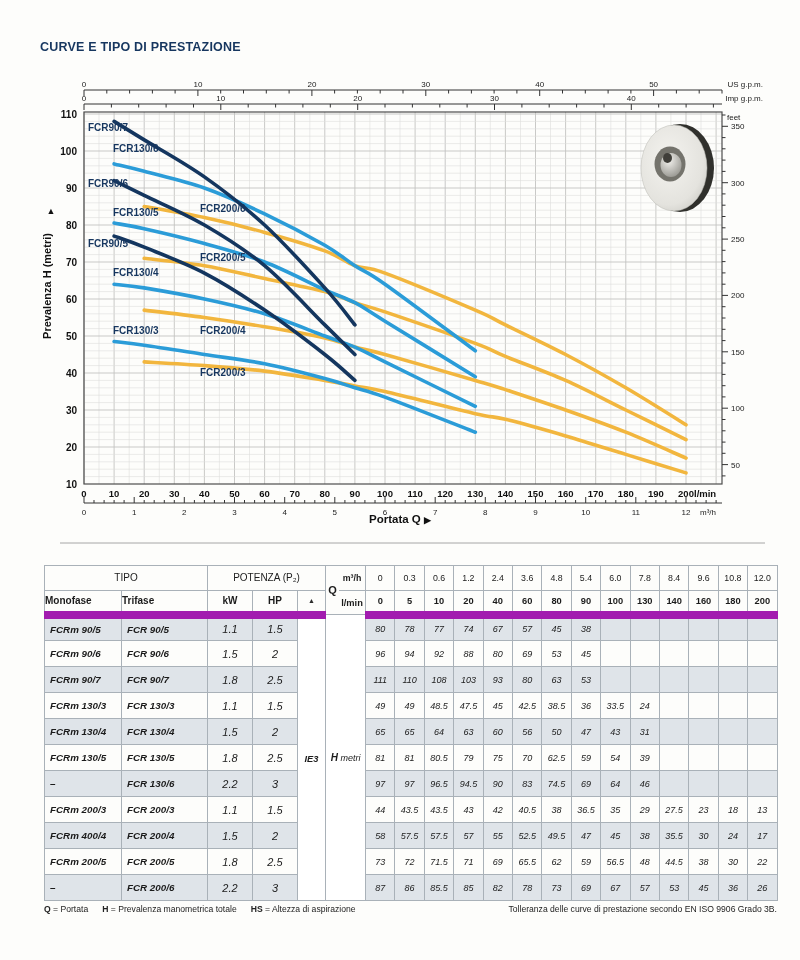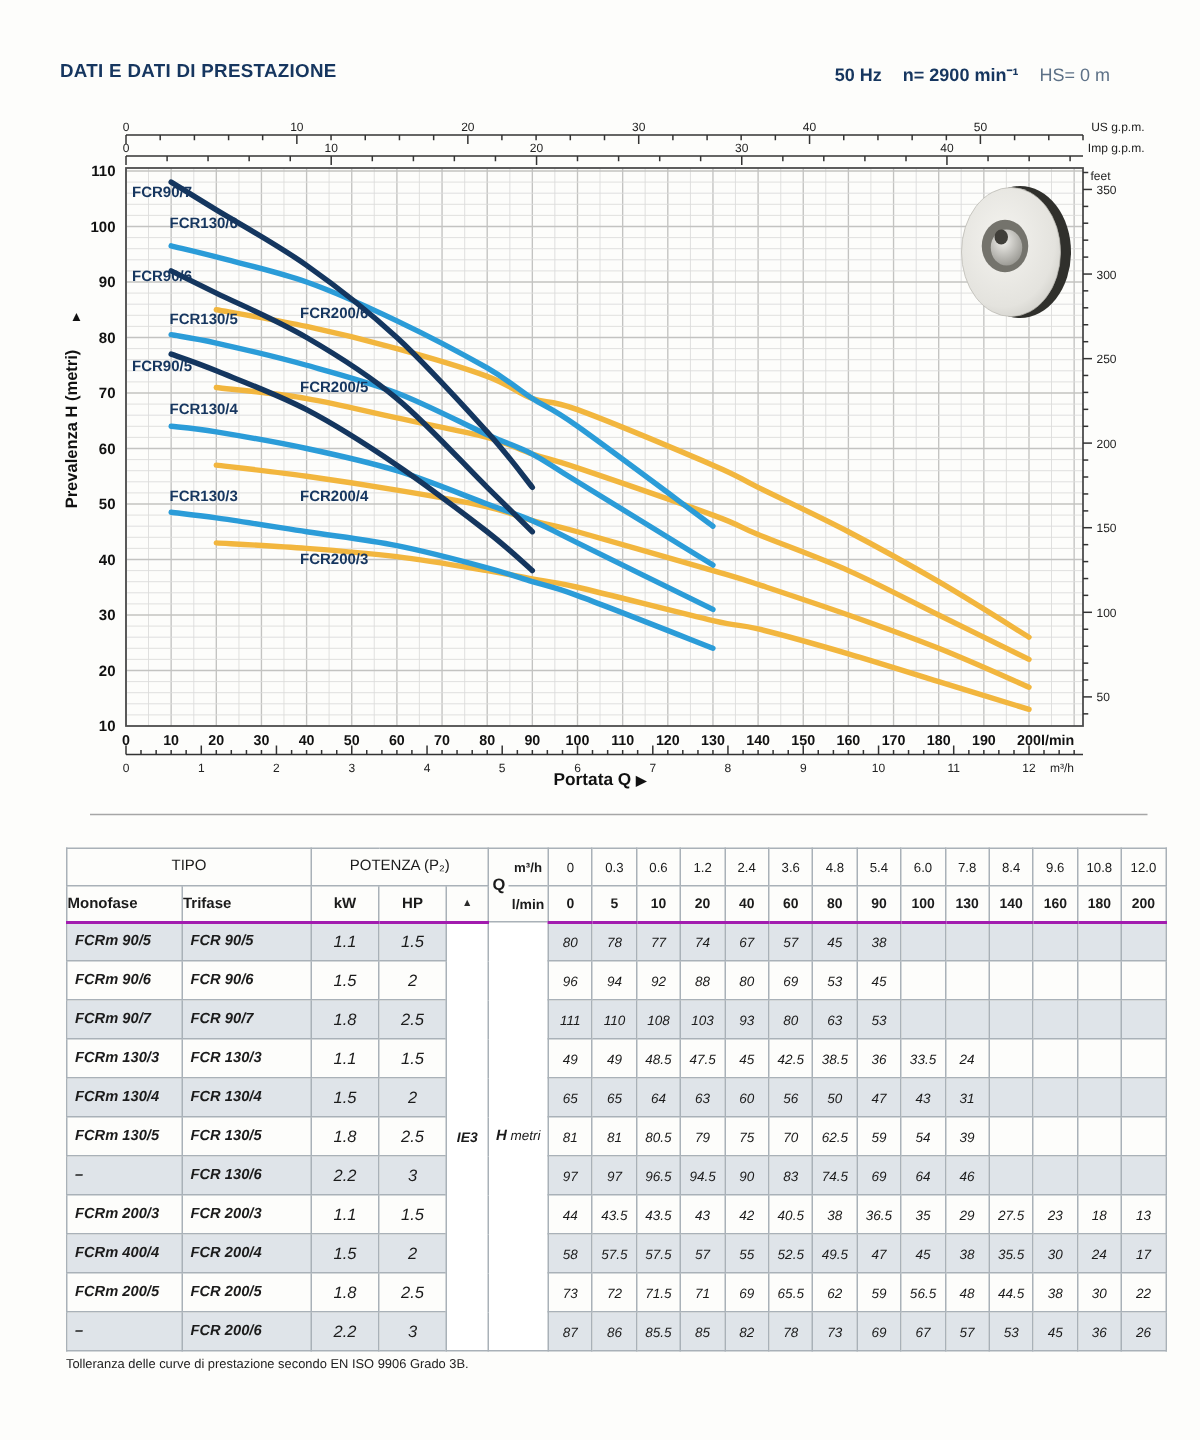--- a/index.html
+++ b/index.html
@@ -28,21 +28,21 @@
   .tbl th,.tbl td{border:1px solid #a9b1b8;padding:0;vertical-align:middle;overflow:hidden;white-space:nowrap;}
   thead tr{height:24px;}
   tbody tr{height:26px;font-style:italic;}
   .h1{font-size:10px;font-weight:normal;text-align:center;}
   .colh{font-size:10px;font-weight:bold;text-align:left;padding-left:5px;}
   .colhc{font-size:10px;font-weight:bold;text-align:center;}
   .tri{font-size:7px;text-align:center;color:#2b2b2b;}
   .m3v{font-size:8.8px;font-weight:normal;text-align:center;}
   .lmv{font-size:9.3px;font-weight:bold;text-align:center;}
   .qth{padding:0;border-bottom:2px solid #474747;}
-  thead tr:last-child th{border-bottom:2px solid #a21caf;}
+  thead tr:last-child th{border-bottom:8px solid #a21caf;}
   .qcell{display:flex;height:48px;}
   .qlab{width:13px;display:flex;align-items:center;justify-content:center;font-size:11px;font-weight:bold;}
   .qunits{flex:1;display:flex;flex-direction:column;}
   .qm3{height:24px;border-bottom:1px solid #a9b1b8;display:flex;align-items:center;justify-content:center;font-size:8.8px;}
   .qlm{flex:1;display:flex;align-items:center;justify-content:center;font-size:9.3px;font-weight:bold;}
   tbody tr.odd td{background:#dfe4e9;}
   td.name{font-size:9.8px;font-weight:bold;text-align:left;padding-left:5px;}
   td.num{font-size:11px;text-align:center;}
   td.val{font-size:9px;text-align:center;}
   td.merged{background:#fff !important;text-align:center;}
@@ -55,26 +55,21 @@
     font-size:8.6px;color:#222;
   }
   .legend{display:flex;gap:14px;}
   .legend b{font-weight:bold;}
 </style>
 </head>
 <body>
 
 <div class="page">
 
-  <div class="title">DATI E DATI DI PRESTAZIONE</div>
-  <div class="hdr-right">
-    <span class="hz">50 Hz</span>
-    <span class="hz">n= 2900 min⁻¹</span>
-    <span class="hs">HS= 0 m</span>
-  </div>
+  <div class="title">CURVE E TIPO DI PRESTAZIONE</div>
 
   <svg id="curve-svg" width="800" height="555" viewBox="0 0 800 555">
       <defs>
     <radialGradient id="gimp" cx="42%" cy="40%" r="75%">
       <stop offset="0%" stop-color="#f4f3ef"></stop>
           <stop offset="70%" stop-color="#e4e3de"></stop>
           <stop offset="100%" stop-color="#c6c5bf"></stop>
     </radialGradient>
     <radialGradient id="ghub" cx="40%" cy="32%" r="80%">
       <stop offset="0%" stop-color="#f2f1ed"></stop>
@@ -752,16 +747,21 @@
           <td class="val">57</td>
           <td class="val">53</td>
           <td class="val">45</td>
           <td class="val">36</td>
           <td class="val">26</td>
         </tr>
       </tbody>
   </table>
 
   <div class="foot">
+    <div class="legend">
+      <span><b>Q</b> <span>= Portata</span></span>
+      <span><b>H</b> <span>= Prevalenza manometrica totale</span></span>
+      <span><b>HS</b> <span>= Altezza di aspirazione</span></span>
+    </div>
     <div class="tol">Tolleranza delle curve di prestazione secondo EN ISO 9906 Grado 3B.</div>
   </div>
 
 </div>
 
 </body></html>

